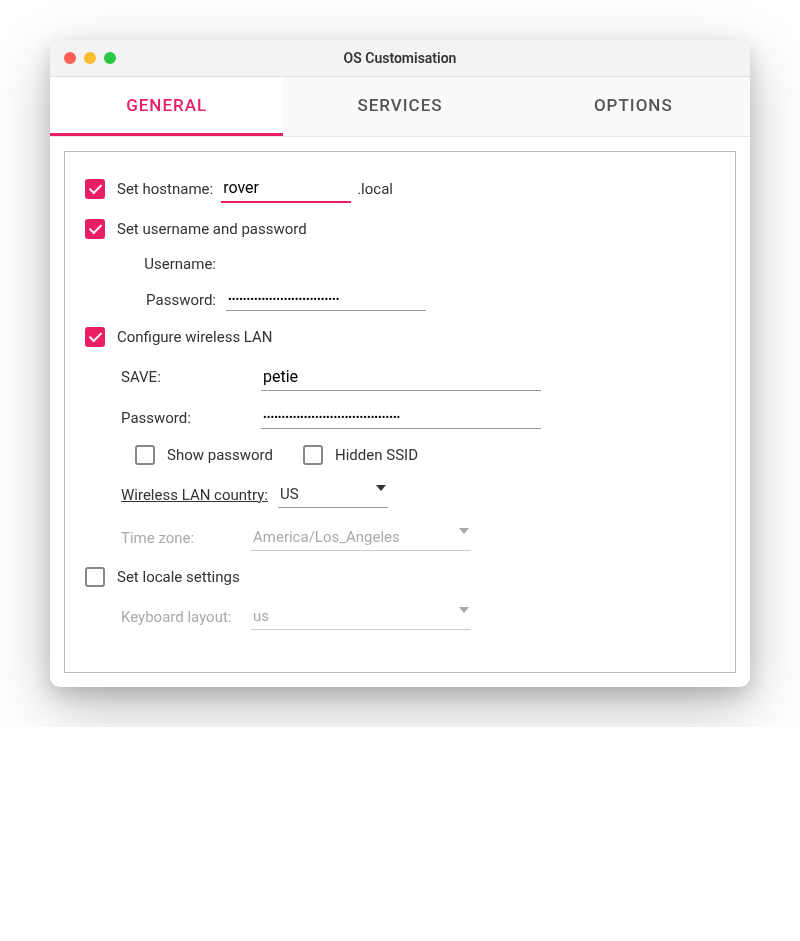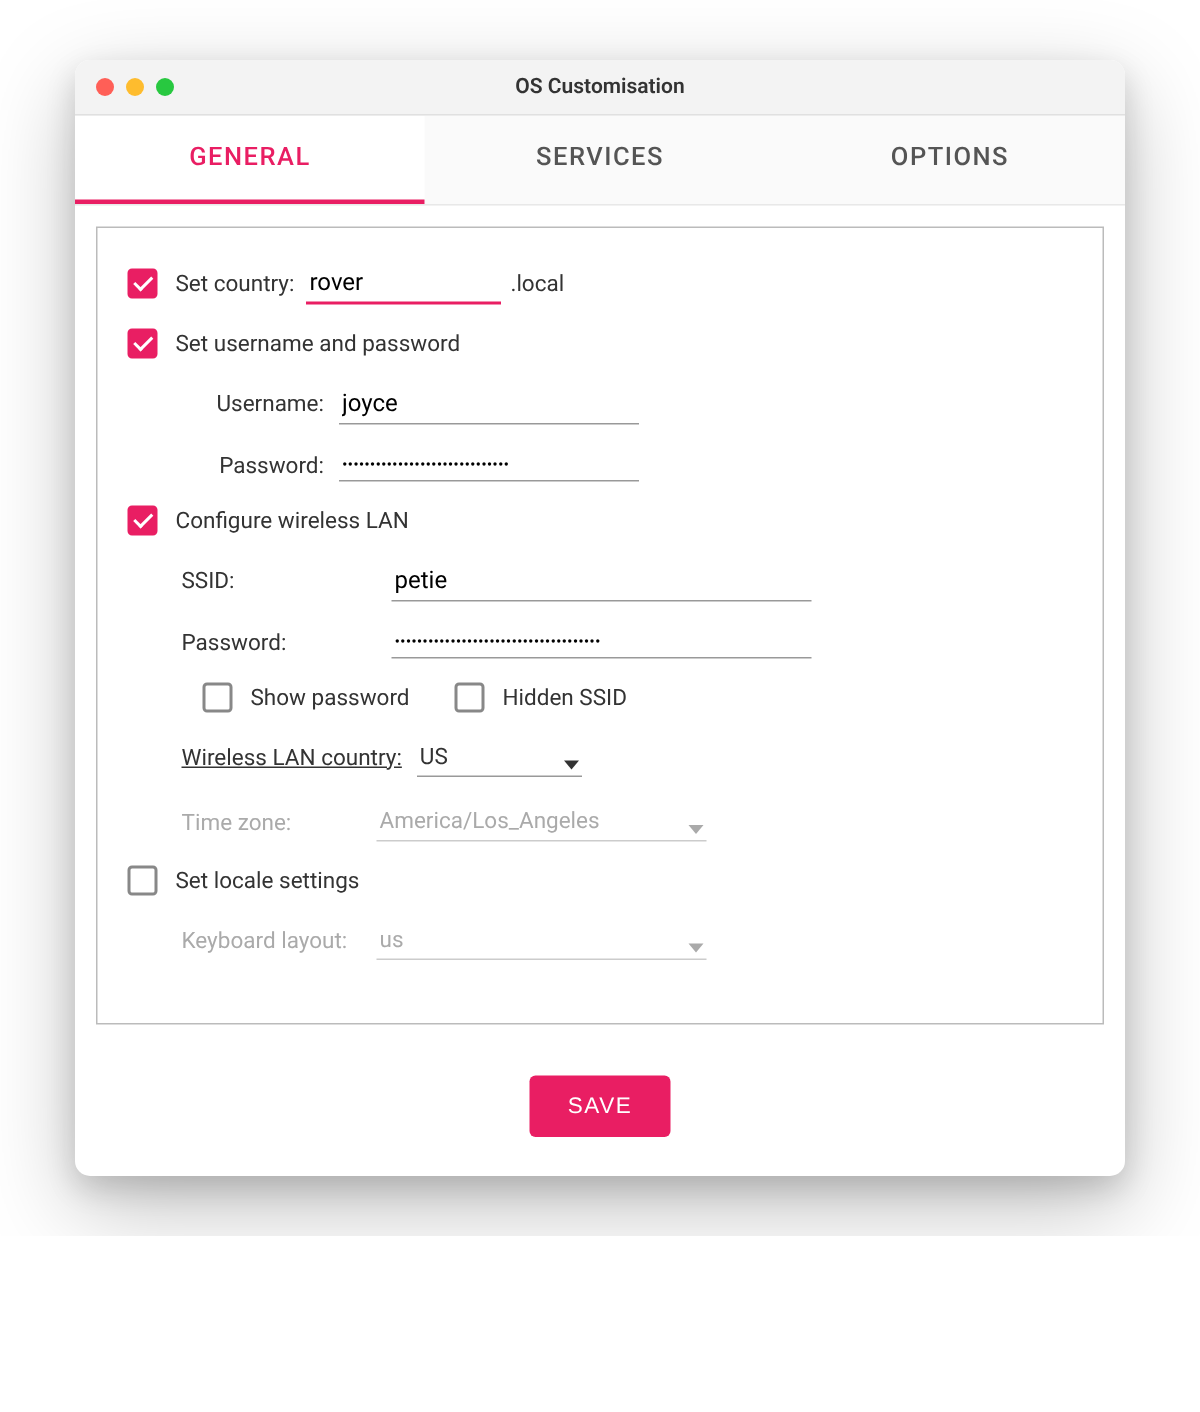--- a/index.html
+++ b/index.html
@@ -152,21 +152,21 @@
       margin-right: 60px;
       color: #333;
     }
     .wlan-label-wide {
       margin-right: 10px;
       color: #333;
       text-decoration: underline;
     }
     .select-wrap {
       display: flex;
-      align-items: flex-end;
+      align-items: flex-start;
       border-bottom: 1px solid #999;
       min-width: 110px;
       padding: 4px 2px;
       cursor: pointer;
       justify-content: space-between;
       gap: 20px;
     }
     .select-wrap.wide {
       min-width: 220px;
     }
@@ -235,44 +235,43 @@
     <div class="tab active">GENERAL</div>
     <div class="tab">SERVICES</div>
     <div class="tab">OPTIONS</div>
   </div>
 
   <div class="content">
     <div class="panel">
 
       <div class="row">
         <span class="checkbox checked"></span>
-        <span class="label">Set country:</span>
+        <span class="label">Set hostname:</span>
         <input class="input-underline accent" style="width: 130px;" value="rover">
         <span class="suffix">.local</span>
       </div>
 
       <div class="row">
         <span class="checkbox checked"></span>
         <span class="label">Set username and password</span>
       </div>
       <div class="row indent">
         <span class="field-label">Username:</span>
-        <input class="input-underline" style="width: 200px;" value="joyce">
       </div>
       <div class="row indent">
         <span class="field-label">Password:</span>
         <input class="input-underline pwd" style="width: 200px;" value="••••••••••••••••••••••••••••••">
       </div>
 
       <div class="row">
         <span class="checkbox checked"></span>
         <span class="label">Configure wireless LAN</span>
       </div>
       <div class="row indent">
-        <span class="field-label-wlan">SSID:</span>
+        <span class="field-label-wlan">SAVE:</span>
         <input class="input-underline" style="width: 280px;" value="petie">
       </div>
       <div class="row indent">
         <span class="field-label-wlan">Password:</span>
         <input class="input-underline pwd" style="width: 280px;" value="•••••••••••••••••••••••••••••••••••••">
       </div>
       <div class="row indent2 checkgroup">
         <div class="check-inline">
           <span class="checkbox"></span>
           <span>Show password</span>
@@ -305,16 +304,13 @@
         <span class="locale-label">Keyboard layout:</span>
         <div class="select-wrap wide">
           <span>us</span>
           <span class="caret"></span>
         </div>
       </div>
 
     </div>
   </div>
 
-  <div class="footer">
-    <button class="save-btn">SAVE</button>
-  </div>
 </div>
 
 </body></html>

